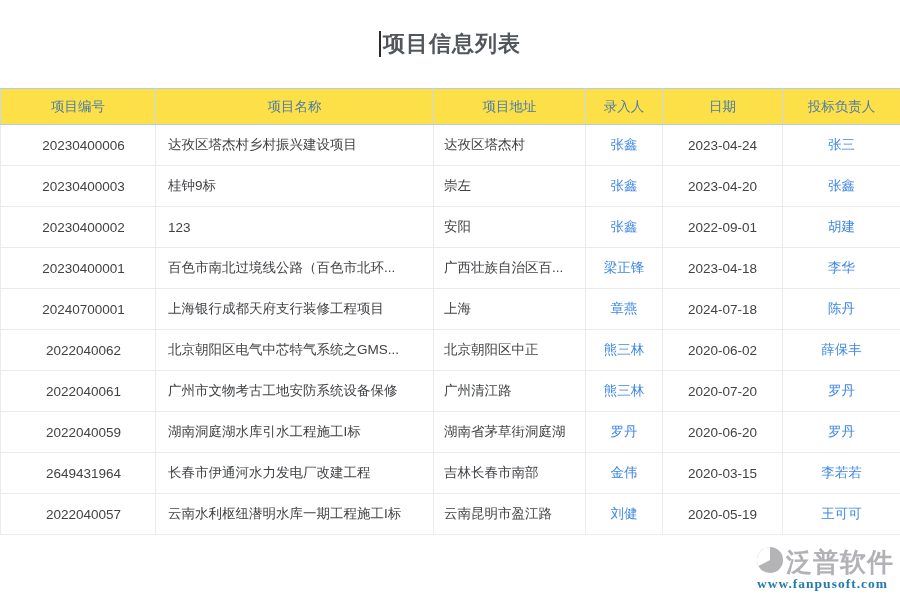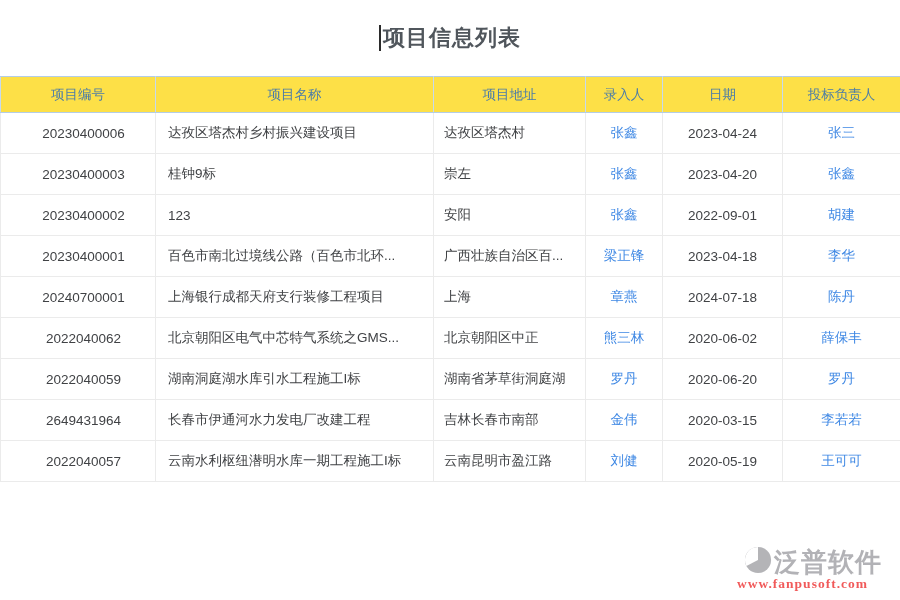--- a/index.html
+++ b/index.html
@@ -8,21 +8,21 @@
     width: 900px;
     height: 600px;
     overflow: hidden;
     background: #ffffff;
     font-family: "Liberation Sans", "DejaVu Sans", sans-serif;
   }
   .page { position: relative; width: 900px; height: 600px; }
 
   
   .title-bar {
-    height: 76px;
+    height: 88px;
     display: flex;
     align-items: center;
     justify-content: center;
   }
   .caret {
     width: 2px; height: 26px;
     background: #2b2b2b;
     margin-right: 2px;
   }
   .page-title {
@@ -62,21 +62,21 @@
   .project-table td.col-1 { text-align: left; padding-left: 12px; }
   .project-table td.col-2 { text-align: left; padding-left: 10px; }
   .project-table td.col-3,
   .project-table td.col-4,
   .project-table td.col-5 { text-align: center; }
   .link { color: #3d87e4; cursor: pointer; margin-top: 16px; }
 
   
   .watermark {
     position: absolute;
-    right: 18px;
+    right: 6px;
     bottom: 8px;
     width: 175px;
     opacity: 0.88;
     pointer-events: none;
     text-align: right;
   }
   .wm-top {
     display: flex;
     align-items: center;
     justify-content: flex-end;
@@ -84,25 +84,25 @@
   .wm-logo { margin-right: 2px; flex: 0 0 auto; }
   .wm-brand {
     font-size: 26px;
     font-weight: bold;
     color: #a8a8ac;
     letter-spacing: 1px;
     line-height: 1;
   }
   .wm-url {
     margin-top: -2px;
-    margin-right: 14px;
+    margin-right: 6px;
     font-family: "Liberation Serif", "DejaVu Serif", serif;
     font-size: 13.5px;
     font-weight: bold;
-    color: #ef4444;
+    color: #0369a1;
     letter-spacing: 1px;
   }
 </style>
 </head>
 <body>
 
 <div class="page">
 
   <div class="title-bar">
     <span class="caret"></span>
@@ -171,20 +171,28 @@
         </tr>
         <tr>
           <td class="col-0">2022040062</td>
           <td class="col-1">北京朝阳区电气中芯特气系统之GMS...</td>
           <td class="col-2">北京朝阳区中正</td>
           <td class="col-3"><span class="link">熊三林</span></td>
           <td class="col-4">2020-06-02</td>
           <td class="col-5"><span class="link">薛保丰</span></td>
         </tr>
         <tr>
+          <td class="col-0">2022040061</td>
+          <td class="col-1">广州市文物考古工地安防系统设备保修</td>
+          <td class="col-2">广州清江路</td>
+          <td class="col-3"><span class="link">熊三林</span></td>
+          <td class="col-4">2020-07-20</td>
+          <td class="col-5"><span class="link">罗丹</span></td>
+        </tr>
+        <tr>
           <td class="col-0">2022040059</td>
           <td class="col-1">湖南洞庭湖水库引水工程施工I标</td>
           <td class="col-2">湖南省茅草街洞庭湖</td>
           <td class="col-3"><span class="link">罗丹</span></td>
           <td class="col-4">2020-06-20</td>
           <td class="col-5"><span class="link">罗丹</span></td>
         </tr>
         <tr>
           <td class="col-0">2649431964</td>
           <td class="col-1">长春市伊通河水力发电厂改建工程</td>

